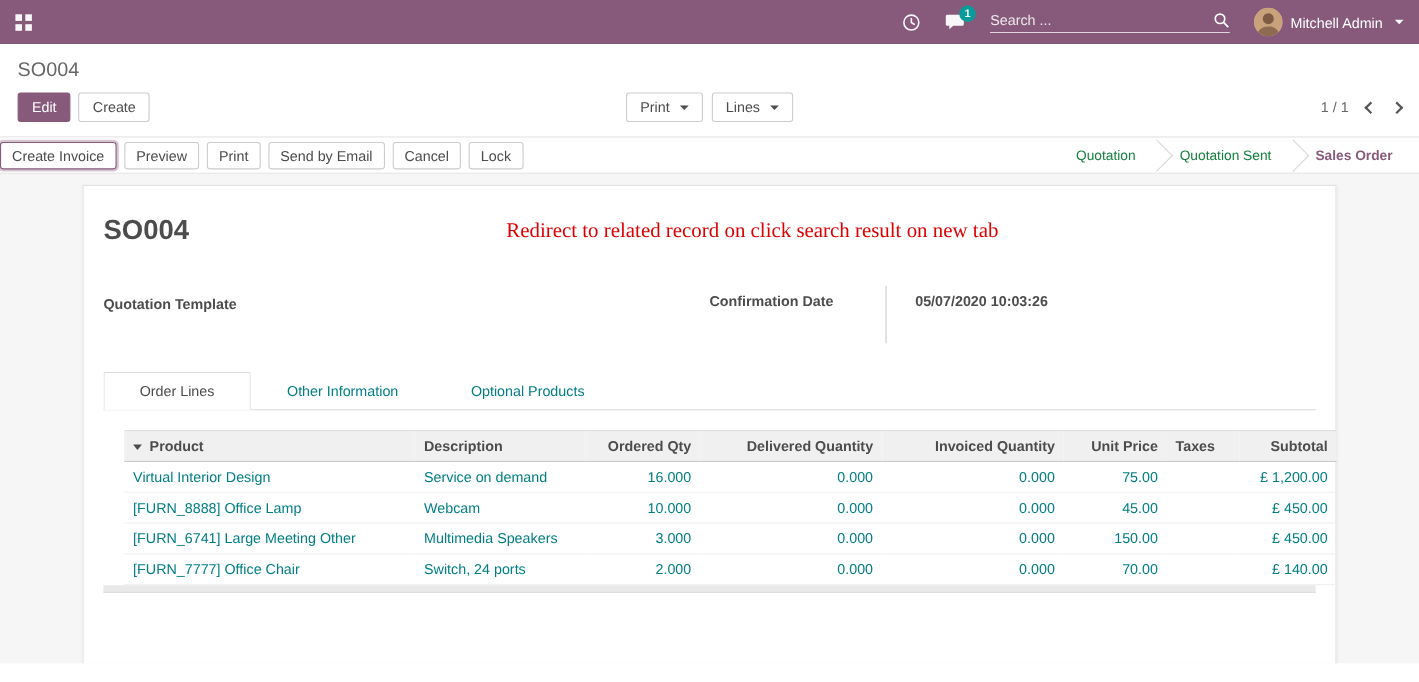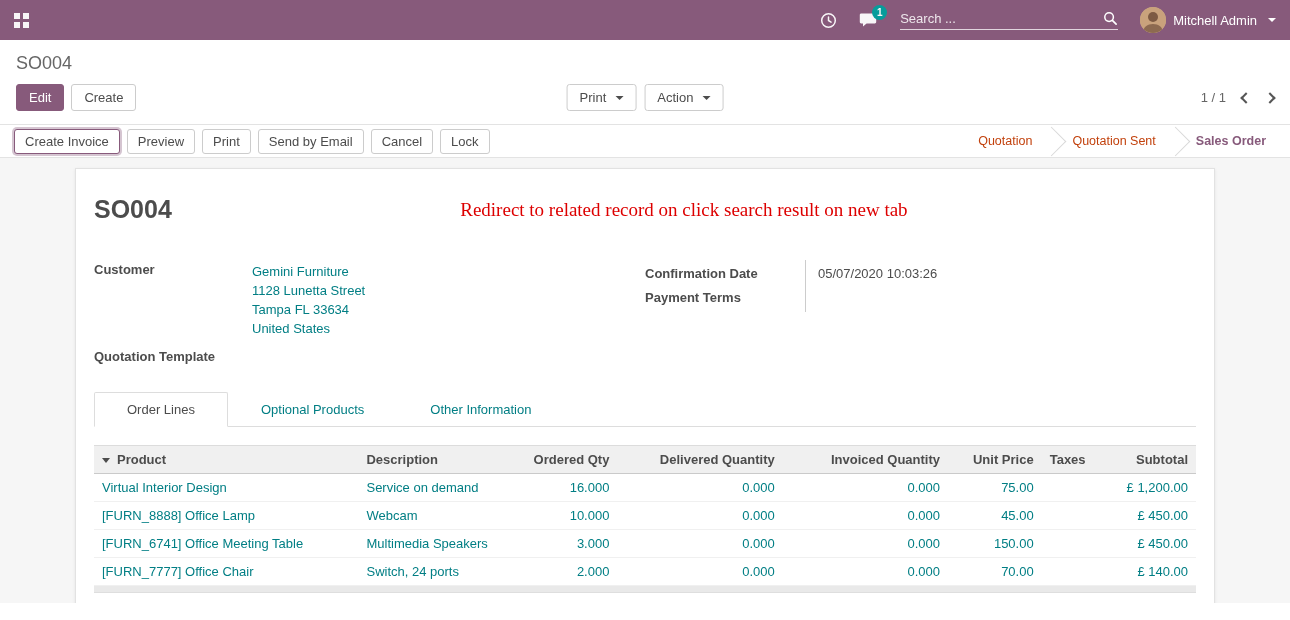--- a/index.html
+++ b/index.html
@@ -62,32 +62,31 @@
   .pager-count { font-size: 13px; }
   .chev { width: 8px; height: 8px; border-top: 2px solid #555; border-left: 2px solid #555; display: inline-block; cursor: pointer; }
   .chev-left  { transform: rotate(-45deg); }
   .chev-right { transform: rotate(135deg); }
 
   
   .statusbar {
     height: 34px; background: #fff;
     border-top: 1px solid #e3e3e3; border-bottom: 1px solid #e3e3e3;
     display: flex; align-items: center; justify-content: space-between;
-    padding-left: 14px;
   }
   .statusbar-buttons { display: flex; gap: 7px; align-items: center; }
   .btn-sm { padding: 4px 10px; font-size: 13px; }
   .btn-highlight {
     border: 1px solid #875A7B;
     box-shadow: 0 0 0 2px rgba(135,90,123,.35);
   }
   .status-steps { display: flex; height: 100%; align-items: stretch; overflow: hidden; padding-right: 4px; }
   .status-step {
     position: relative; display: flex; align-items: center;
-    padding: 0 20px; font-size: 12.5px; color: #c2410c; cursor: pointer; background: transparent;
+    padding: 0 20px; font-size: 12.5px; color: #15803d; cursor: pointer; background: transparent;
   }
   .status-step:not(:last-child)::after {
     content: ""; position: absolute; right: -10px; top: 6px;
     width: 20px; height: 20px;
     border-top: 1px solid #d8d8d8; border-right: 1px solid #d8d8d8;
     transform: rotate(45deg); background: transparent;
   }
   .status-step.active { color: #875A7B; font-weight: bold; }
 
   
@@ -105,37 +104,37 @@
   }
 
   .field-groups { display: flex; margin-top: 36px; }
   .field-group { width: 50%; }
   .fg-row { display: flex; }
   .fg-label { width: 158px; font-weight: bold; color: #4c4c4c; font-size: 13px; padding: 2px 10px 2px 0; flex: none; }
   .fg-value { font-size: 13px; padding: 2px 0; }
   .teal, .teal div { color: #017e84; }
   .addr-line { line-height: 19px; cursor: pointer; }
   .mt8 { margin-top: 7px; }
-  .right-values { border-left: 1px solid #ccc; padding-left: 12px; }
+  .right-values { border-left: 1px solid #ccc; padding-left: 26px; font-weight: bold; }
   .rv-line { line-height: 24px; min-height: 24px; }
   .rl-line { line-height: 24px; }
 
   
   .tabs { display: flex; border-bottom: 1px solid #ddd; margin-top: 26px; }
   .tab {
     padding: 9px 32px; font-size: 13px; color: #017e84; cursor: pointer;
     border: 1px solid transparent; margin-bottom: -1px;
   }
   .tab.active {
     color: #4c4c4c; background: #fff;
     border-color: #ddd #ddd #fff #ddd; border-radius: 2px 2px 0 0;
   }
 
   
-  table.lines { width: 100%; border-collapse: collapse; margin-top: 18px; font-size: 13px; }
+  table.lines { width: 100%; border-collapse: collapse; margin-top: 18px; font-size: 13px; margin-left: 19px; }
   .lines thead th {
     background: #f0f0f0; font-weight: bold; color: #4c4c4c; text-align: left;
     padding: 6px 8px; border-top: 1px solid #dcdcdc; border-bottom: 1px solid #cacaca;
     white-space: nowrap;
   }
   .lines th.num, .lines td.num { text-align: right; }
   .lines tbody td { padding: 6px 8px; border-bottom: 1px solid #f0f0f0; color: #017e84; }
   .lines tbody tr { cursor: pointer; }
   .sort-caret { display: inline-block; width: 0; height: 0;
     border-left: 4px solid transparent; border-right: 4px solid transparent;
@@ -205,21 +204,21 @@
   <div class="btn-group-left">
     <button class="btn btn-primary">Edit</button>
     <button class="btn">Create</button>
   </div>
   <div class="btn-group-center">
     <button class="btn">
         <span>Print</span>
         <span class="caret-down"></span>
       </button>
     <button class="btn">
-        <span>Action</span>
+        <span>Lines</span>
         <span class="caret-down"></span>
       </button>
   </div>
   <div class="pager">
     <span class="pager-count">1 / 1</span>
     <span class="chev chev-left"></span>
     <span class="chev chev-right"></span>
   </div>
 </div>
 
@@ -242,52 +241,42 @@
 <div class="content">
   <div class="sheet">
 
     <div class="sheet-header">
       <div class="sheet-title">SO004</div>
       <div class="annotation">Redirect to related record on click search result on new tab</div>
     </div>
 
     <div class="field-groups">
       <div class="field-group">
-        <div class="fg-row">
-          <div class="fg-label">Customer</div>
-          <div class="fg-value teal">
-            <div class="addr-line">Gemini Furniture</div>
-            <div class="addr-line">1128 Lunetta Street</div>
-            <div class="addr-line">Tampa FL 33634</div>
-            <div class="addr-line">United States</div>
-          </div>
-        </div>
         <div class="fg-row mt8">
           <div class="fg-label">Quotation Template</div>
           <div class="fg-value"></div>
         </div>
       </div>
       <div class="field-group">
         <div class="fg-row">
           <div class="fg-label" style="width:160px;">
             <div class="rl-line">Confirmation Date</div>
-            <div class="rl-line">Payment Terms</div>
           </div>
           <div class="fg-value right-values">
             <div class="rv-line">05/07/2020 10:03:26</div>
             <div class="rv-line"></div>
           </div>
         </div>
       </div>
     </div>
 
     <div class="tabs">
       <div class="tab active">Order Lines</div>
+      <div class="tab">Other Information</div>
       <div class="tab">Optional Products</div>
-      <div class="tab">Other Information</div>
     </div>
 
     <table class="lines">
       <thead>
         <tr>
           <th class="col-product"><span class="sort-caret"></span><span>Product</span></th>
           <th class="col-desc">Description</th>
           <th class="col-oqty num">Ordered Qty</th>
           <th class="col-dqty num">Delivered Quantity</th>
           <th class="col-iqty num">Invoiced Quantity</th>
@@ -311,21 +300,21 @@
           <td>[FURN_8888] Office Lamp</td>
           <td>Webcam</td>
           <td class="num">10.000</td>
           <td class="num">0.000</td>
           <td class="num">0.000</td>
           <td class="num">45.00</td>
           <td></td>
           <td class="num">£ 450.00</td>
         </tr>
         <tr>
-          <td>[FURN_6741] Office Meeting Table</td>
+          <td>[FURN_6741] Large Meeting Other</td>
           <td>Multimedia Speakers</td>
           <td class="num">3.000</td>
           <td class="num">0.000</td>
           <td class="num">0.000</td>
           <td class="num">150.00</td>
           <td></td>
           <td class="num">£ 450.00</td>
         </tr>
         <tr>
           <td>[FURN_7777] Office Chair</td>

